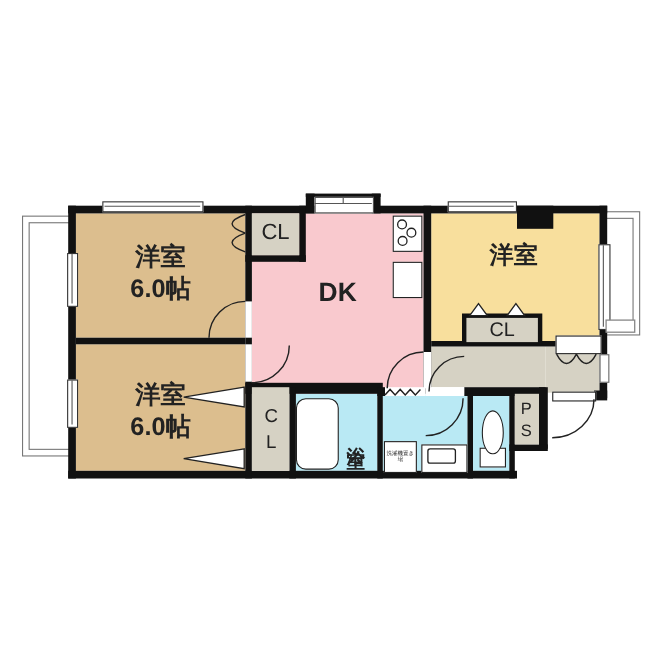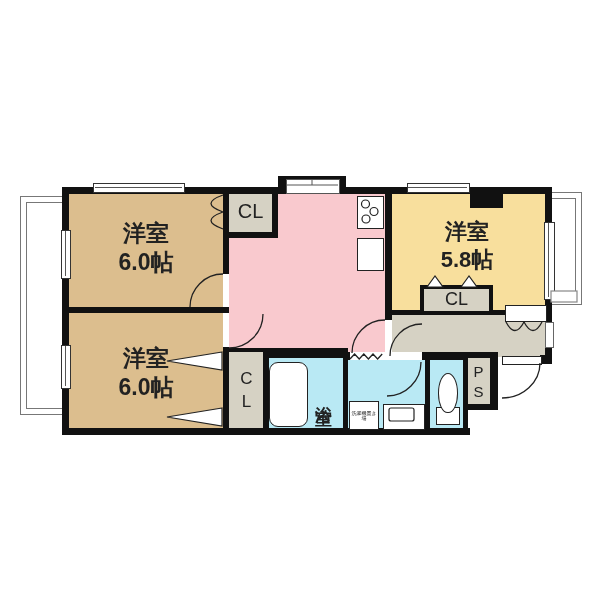--- a/index.html
+++ b/index.html
@@ -127,23 +127,23 @@
 
   <div class="label" style="left:69px;top:219px;width:154px;font-size:23px;line-height:29px;">
     <div>洋室</div>
     <div>6.0帖</div>
   </div>
   <div class="label" style="left:69px;top:344px;width:154px;font-size:23px;line-height:29px;">
     <div>洋室</div>
     <div>6.0帖</div>
   </div>
   <div class="label" style="left:237px;top:252px;width:140px;font-size:24px;line-height:30px;">
+    <div>DK</div>
   </div>
   <div class="label" style="left:392px;top:218px;width:150px;font-size:22px;line-height:28px;">
     <div>洋室</div>
-    <div>5.8帖</div>
   </div>
   <div class="label" style="left:229px;top:200px;width:43px;font-size:20px;font-weight:500;">CL</div>
   <div class="label" style="left:424px;top:289px;width:65px;font-size:18px;font-weight:500;">CL</div>
   <div class="label vtext" style="left:236px;top:364px;height:56px;font-size:17px;font-weight:500;letter-spacing:4px;">CL</div>
   <div class="label vtext" style="left:312px;top:368px;height:56px;font-size:17px;letter-spacing:4px;">浴室</div>
   <div class="label vtext" style="left:470px;top:362px;height:42px;font-size:15px;font-weight:500;letter-spacing:3px;">PS</div>
 </div>
 
 </body></html>

